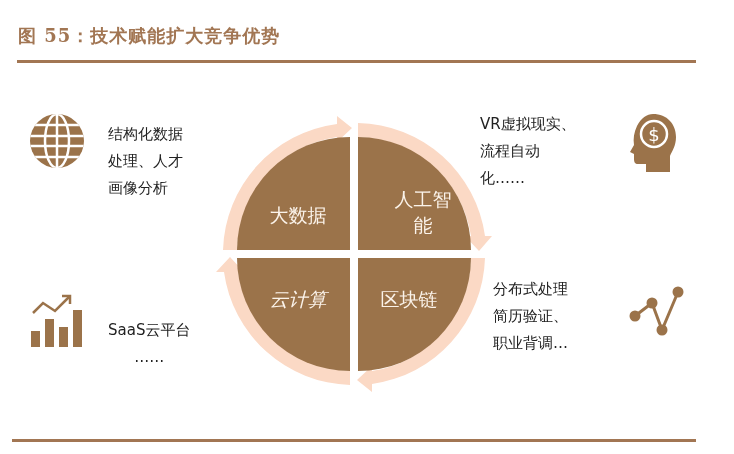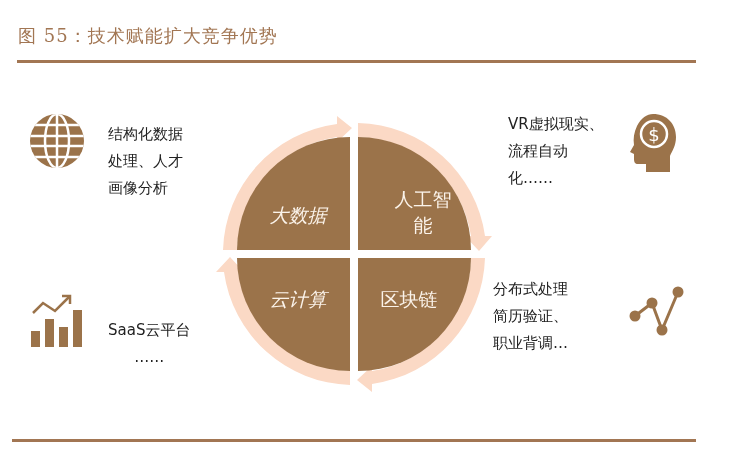--- a/index.html
+++ b/index.html
@@ -1,17 +1,17 @@
 <!DOCTYPE html>
 <html><head>
 <meta charset="utf-8">
 <style>
   html, body { margin: 0; padding: 0; background: #ffffff; }
   body { width: 734px; height: 454px; position: relative; overflow: hidden; font-family: "DejaVu Sans", "Liberation Sans", sans-serif; }
-  .title { position: absolute; left: 18px; top: 24px; font-size: 18px; font-weight: normal; color: #a27653; letter-spacing: 1px; font-family: "DejaVu Serif", "Liberation Serif", serif; }
+  .title { position: absolute; left: 18px; top: 24px; font-size: 18px; font-weight: bold; color: #a27653; letter-spacing: 1px; font-family: "DejaVu Serif", "Liberation Serif", serif; }
   .rule-top { position: absolute; left: 17px; top: 60px; width: 679px; height: 3px; background: #a27653; }
   .rule-bottom { position: absolute; left: 12px; top: 439px; width: 484px; height: 3px; background: #a27653; }
   .diagram { position: absolute; left: 0; top: 0; width: 734px; height: 454px; }
   .label { position: absolute; font-size: 15px; line-height: 27px; color: #222222; white-space: pre-line; }
   .quad-label { position: absolute; font-size: 19px; line-height: 26px; color: #fbf3ea; text-align: center; white-space: pre-line; }
   .icon { position: absolute; }
 </style>
 </head>
 <body>
 
@@ -32,21 +32,21 @@
   </g>
 
   <g fill="#9b734a">
     <path d="M350,250 L237,250 A113,113 0 0 1 350,137 Z"></path>
     <path d="M358,250 L358,137 A113,113 0 0 1 471,250 Z"></path>
     <path d="M358,258 L471,258 A113,113 0 0 1 358,371 Z"></path>
     <path d="M350,258 L350,371 A113,113 0 0 1 237,258 Z"></path>
   </g>
 </svg>
 
-<div class="quad-label" style="left:256px; top:202px; width:84px;font-style:italic;">大数据</div>
+<div class="quad-label" style="left:256px; top:202px; width:84px;">大数据</div>
 <div class="quad-label" style="left:378px; top:186px; width:90px;">人工智
 能</div>
 <div class="quad-label" style="left:367px; top:286px; width:84px;">区块链</div>
 <div class="quad-label" style="left:256px; top:286px; width:84px;font-style:italic;">云计算</div>
 
 <svg class="icon" style="left:29px; top:113px;" width="56" height="56" viewBox="0 0 56 56">
   <defs>
       <clipPath id="gc">
         <circle cx="28" cy="28" r="27"></circle>
       </clipPath>
@@ -58,21 +58,21 @@
     <line x1="0" y1="33" x2="56" y2="33"></line>
     <line x1="0" y1="44" x2="56" y2="44"></line>
     <line x1="28" y1="0" x2="28" y2="56"></line>
     <ellipse cx="28" cy="28" rx="12" ry="27"></ellipse>
   </g>
 </svg>
 <div class="label" style="left:108px; top:121px;">结构化数据
 处理、人才
 画像分析</div>
 
-<div class="label" style="left:508px; top:111px;">VR虚拟现实、
+<div class="label" style="left:480px; top:111px;">VR虚拟现实、
 流程自动
 化……</div>
 <svg class="icon" style="left:628px; top:112px;" width="50" height="62" viewBox="0 0 50 62">
   <path d="M25,2 C39,2 48,12 48,25 C48,34 44,39 42,44 L42,60 L18,60 L18,52 L10,52 C7,52 6,50 6,47 L6,42 L2,40 L6,33 C5,27 6,20 9,14 C13,6 19,2 25,2 Z" fill="#9b734a"></path>
   <circle cx="26" cy="22" r="13" fill="none" stroke="#ffffff" stroke-width="2.5"></circle>
   <text x="26" y="29" text-anchor="middle" font-size="18" font-family="DejaVu Sans, sans-serif" fill="#ffffff">$</text>
 </svg>
 
 <svg class="icon" style="left:29px; top:293px;" width="56" height="56" viewBox="0 0 56 56">
   <rect x="2" y="38" width="9" height="16" fill="#9b734a"></rect>

